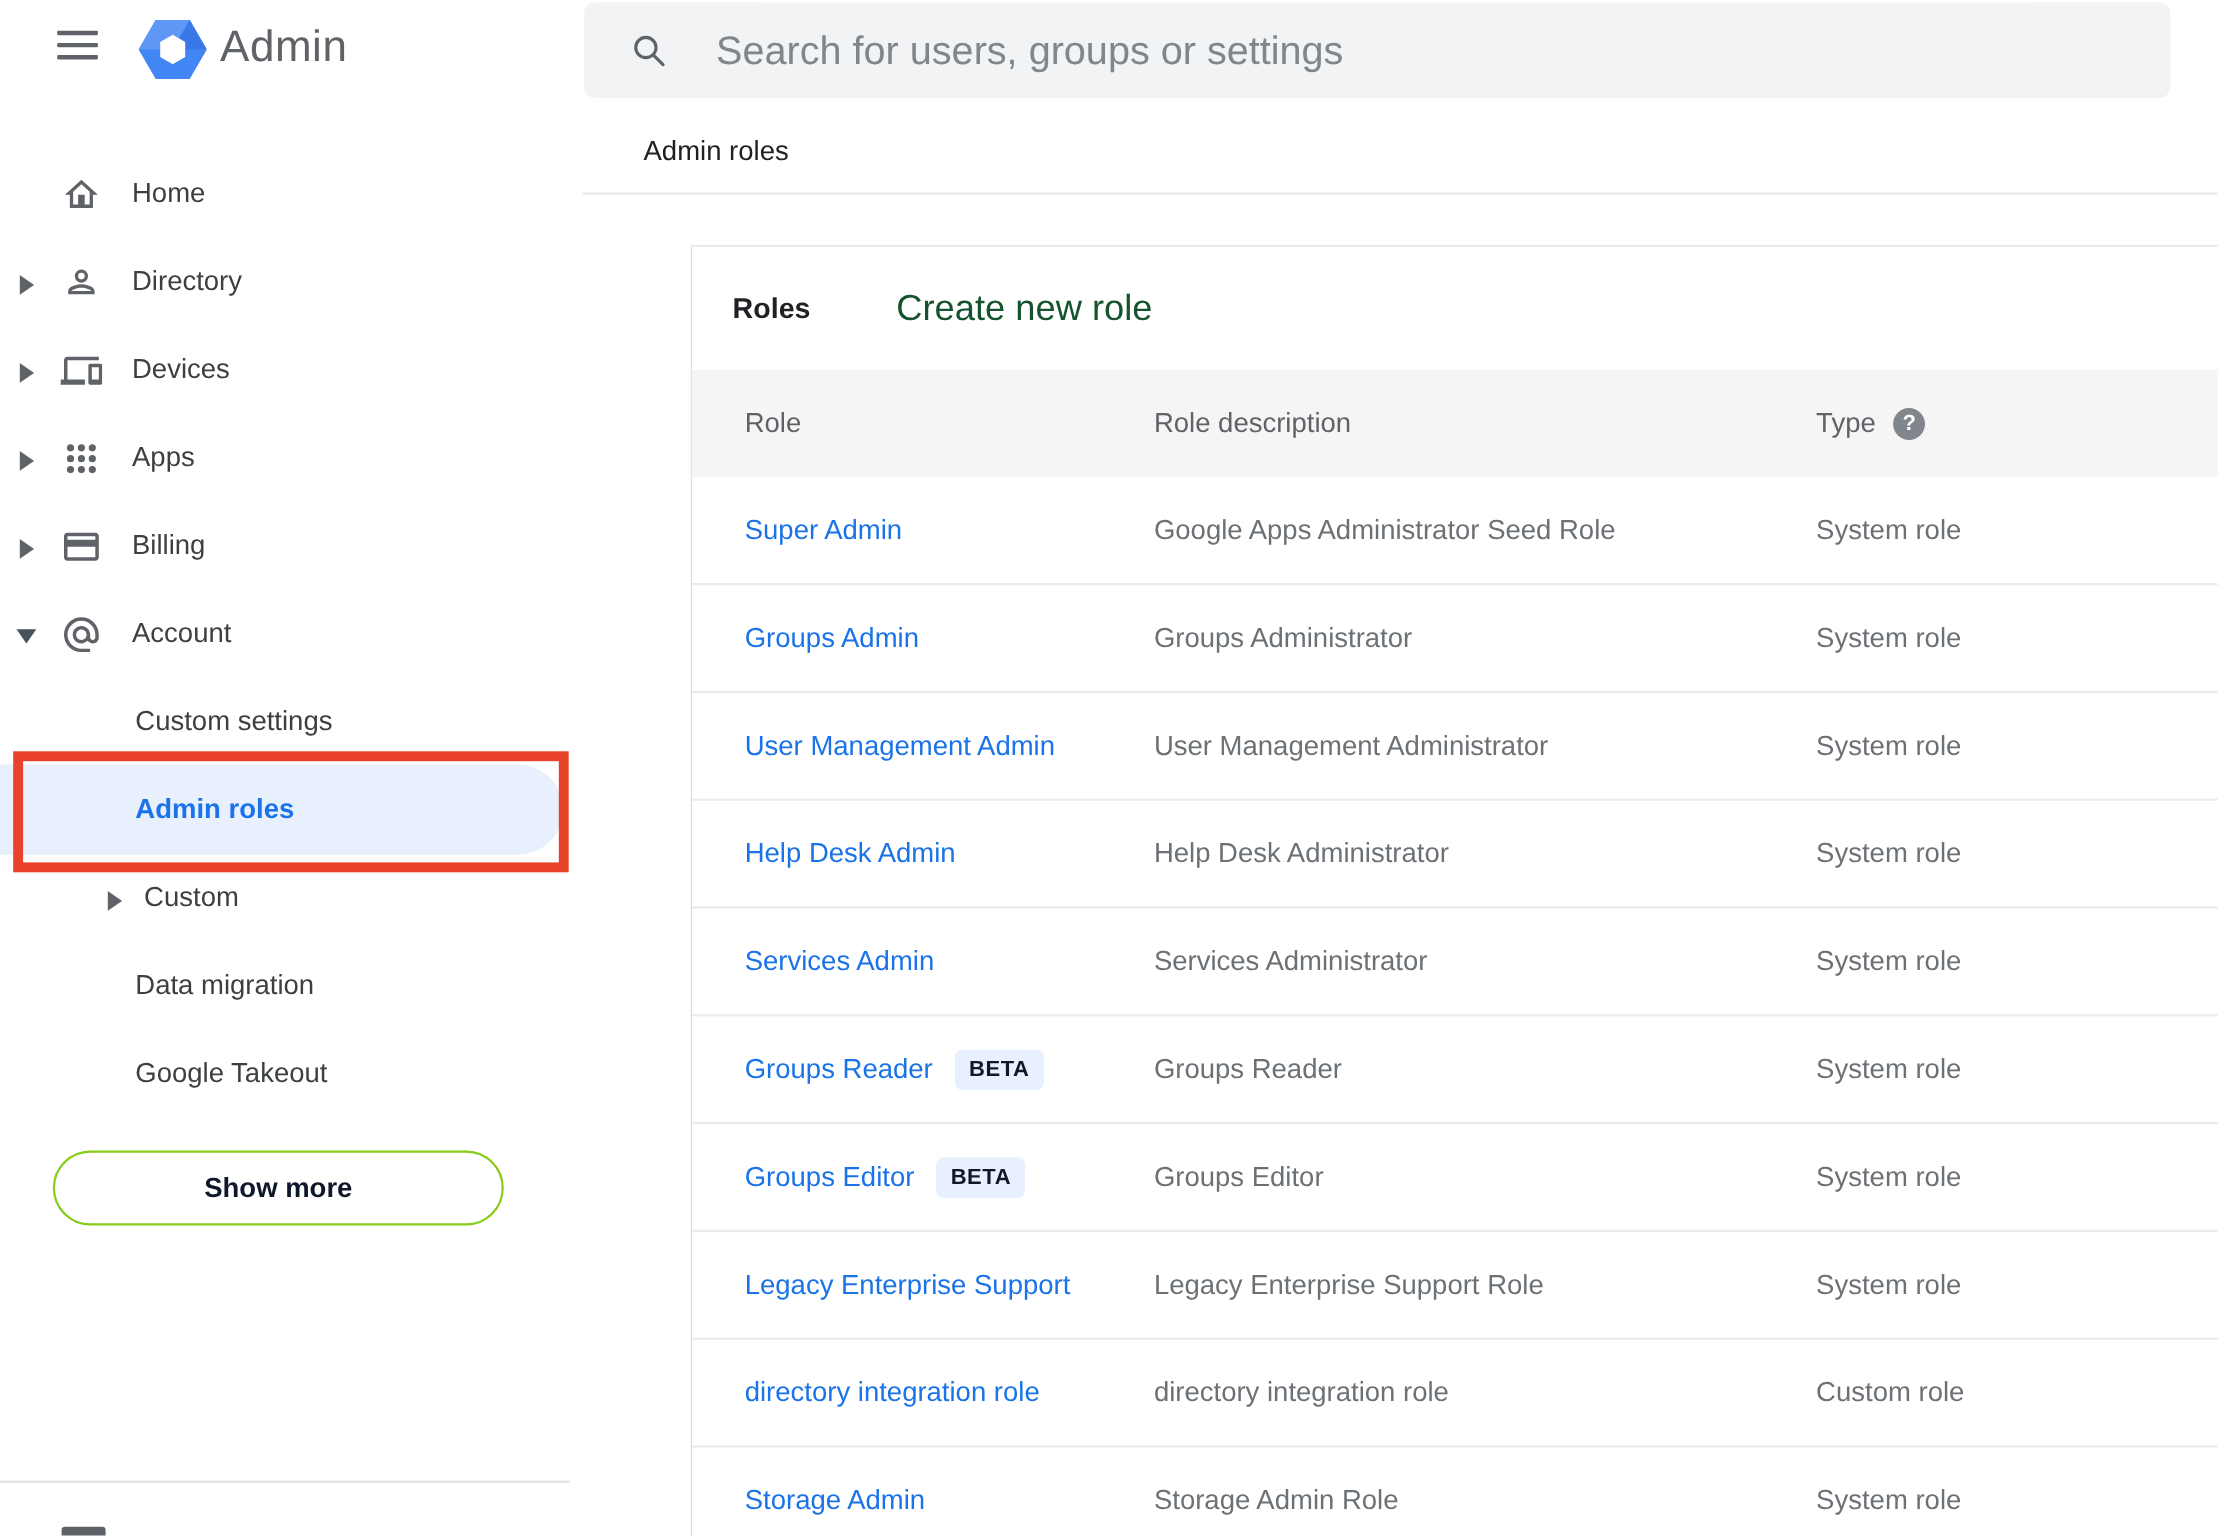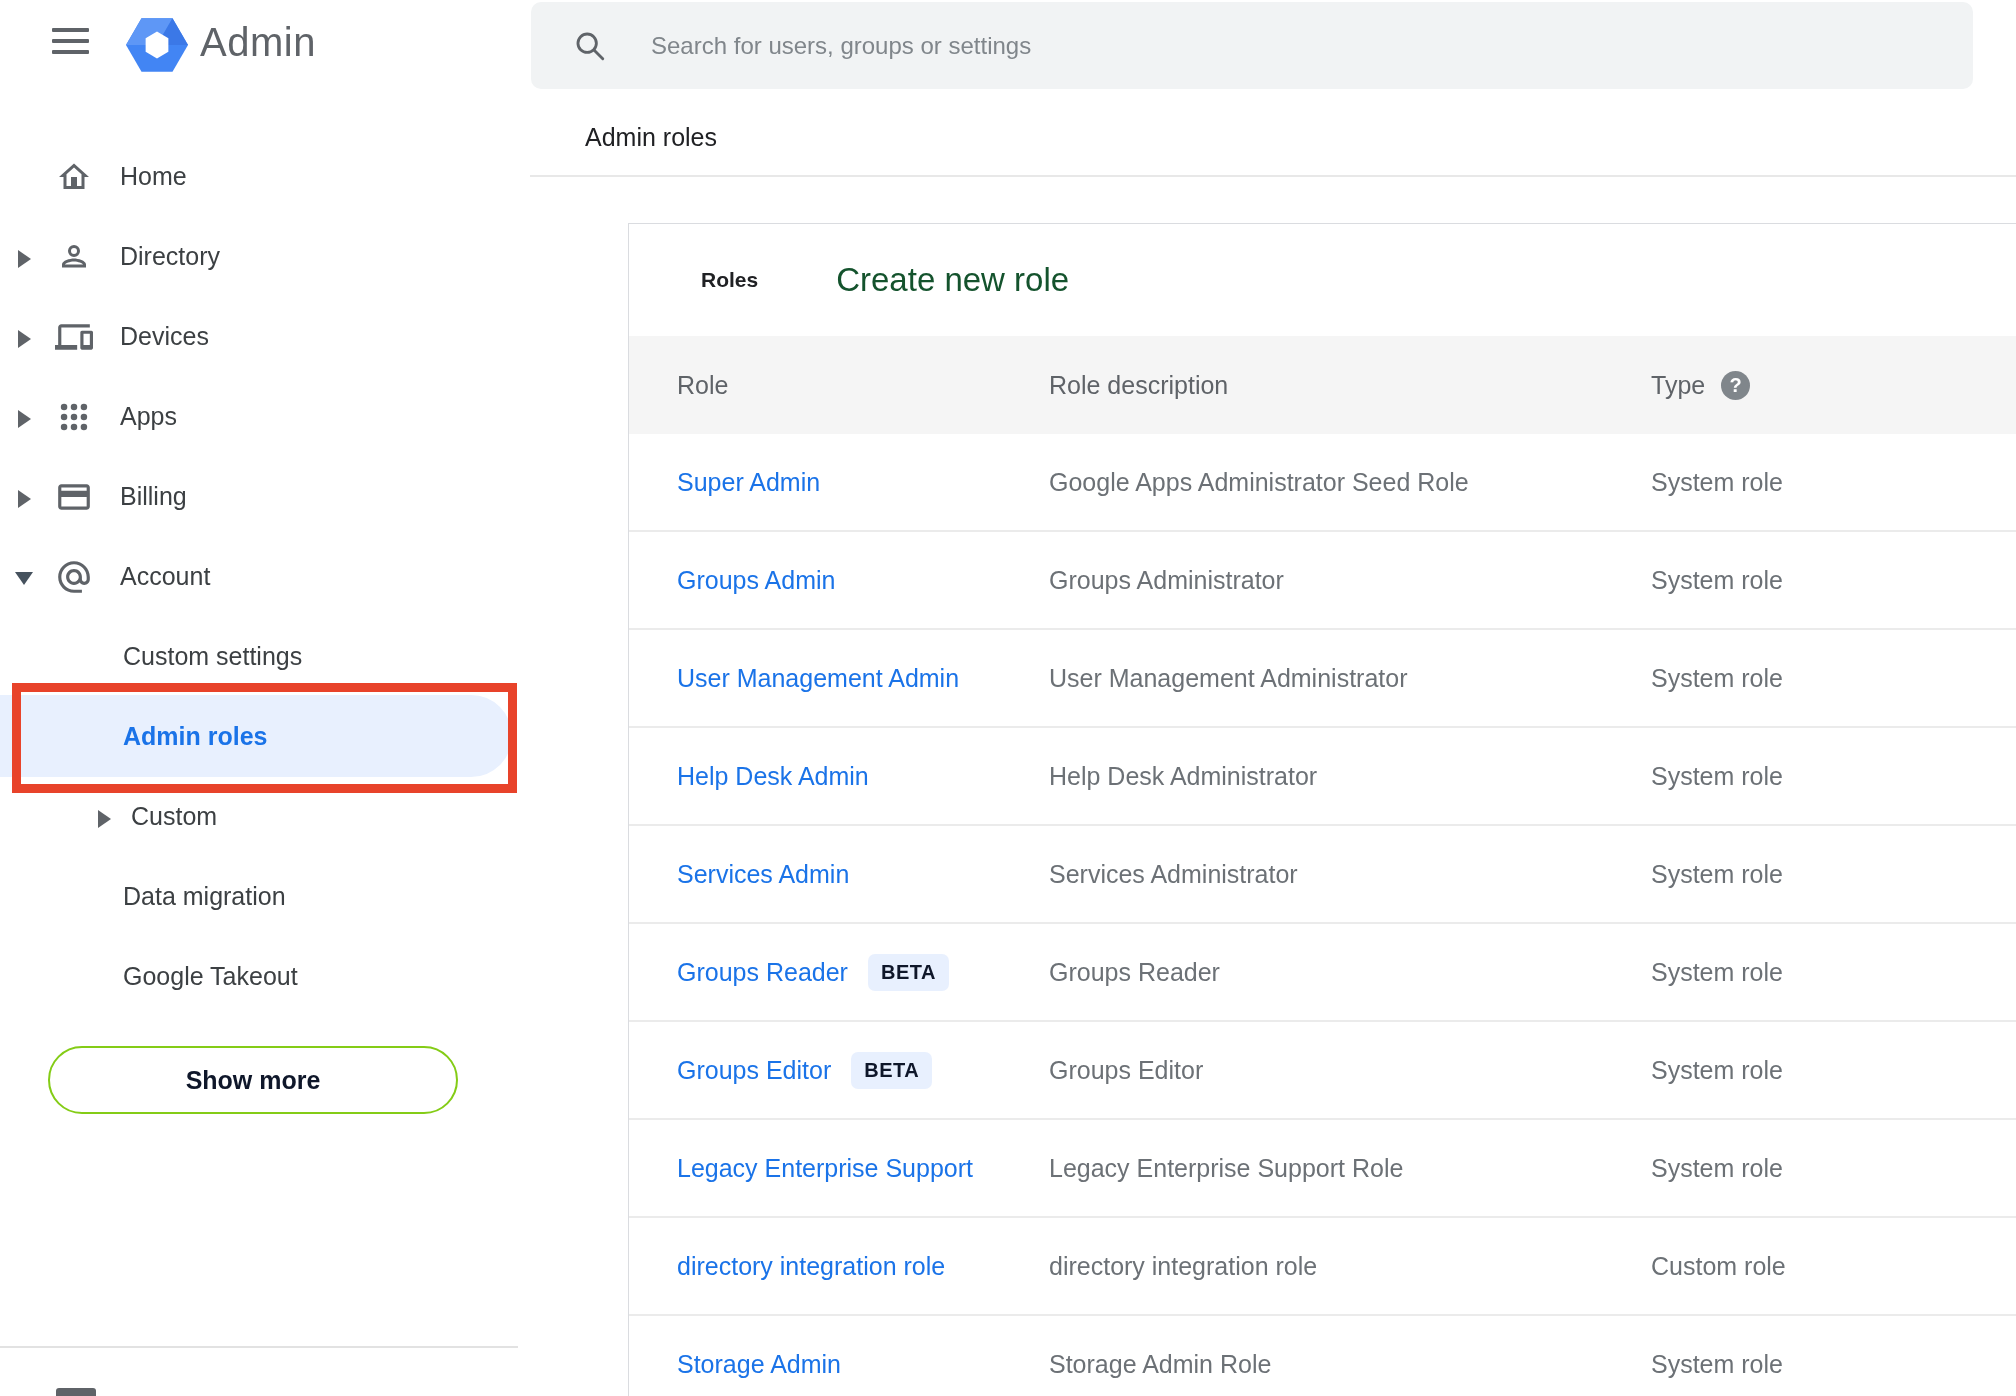--- a/index.html
+++ b/index.html
@@ -10,21 +10,21 @@
   
   #hamburger { left:52px; top:28px; width:37px; height:30px; cursor:pointer; }
   #hamburger span{ display:block; height:4px; background:#5f6368; border-radius:1px; margin-bottom:7px;}
   #logo { left:126px; top:16px; }
   #app-title { left:200px; top:20px; font-size:40px; color:#5f6368; letter-spacing:0.5px; }
 
   #searchbar { left:531px; top:2px; width:1442px; height:87px; background:#f1f3f4;
     border-radius:10px; display:flex; align-items:center; padding-left:42px; }
   #searchbar svg { flex:0 0 auto; }
   #search-input { flex:1; border:none; outline:none; background:transparent;
-    font-size:24px; color:#202124; margin-left:44px; font-family:inherit; }
+    font-size:36px; color:#202124; margin-left:44px; font-family:inherit; }
   #search-input::placeholder { color:#80868b; }
 
   #breadcrumb { left:585px; top:123px; font-size:25px; color:#202124; }
   #top-divider { left:530px; top:175px; width:1486px; height:2px; background:#e8e8e8; }
 
   
   #sidebar { left:0; top:0; width:530px; height:1396px; }
   #sidebar-nav { position:absolute; left:0; top:136px; width:530px; }
   .nav-row { position:relative; height:80px; width:530px; cursor:pointer; }
   .nav-row .tri { position:absolute; left:18px; top:34px; width:0; height:0; }
@@ -49,21 +49,21 @@
     display:flex; align-items:center; justify-content:center; cursor:pointer; }
 
   #sidebar-bottom-divider { left:0; top:1346px; width:518px; height:2px; background:#e2e2e2; }
   #bottom-icon-sliver { left:56px; top:1388px; width:40px; height:8px; background:#5f6368;
     border-radius:3px 3px 0 0; }
 
   
   #card { left:628px; top:223px; width:1388px; height:1174px; background:#fff;
     border:1px solid #dadce0; border-right:none; border-bottom:none; }
   #card-header { height:112px; display:flex; align-items:center; }
-  #card-title { margin-left:72px; font-size:21px; font-weight:bold; color:#202124; }
+  #card-title { margin-left:37px; font-size:26px; font-weight:bold; color:#202124; }
   #create-link { margin-left:78px; font-size:33px; color:#14532d; text-decoration:none;
     font-weight:500; cursor:pointer; }
 
   .grid-row { display:grid; grid-template-columns:48px 372px 602px 1fr; align-items:center; }
   #table-head { height:98px; background:#f5f5f5; color:#5f6368; font-size:25px; }
   .head-type { display:flex; align-items:center; }
   #help-icon { display:inline-flex; width:29px; height:29px; border-radius:50%;
     background:#80868b; color:#fff; font-size:20px; font-weight:bold;
     align-items:center; justify-content:center; margin-left:16px; cursor:pointer; }
 

